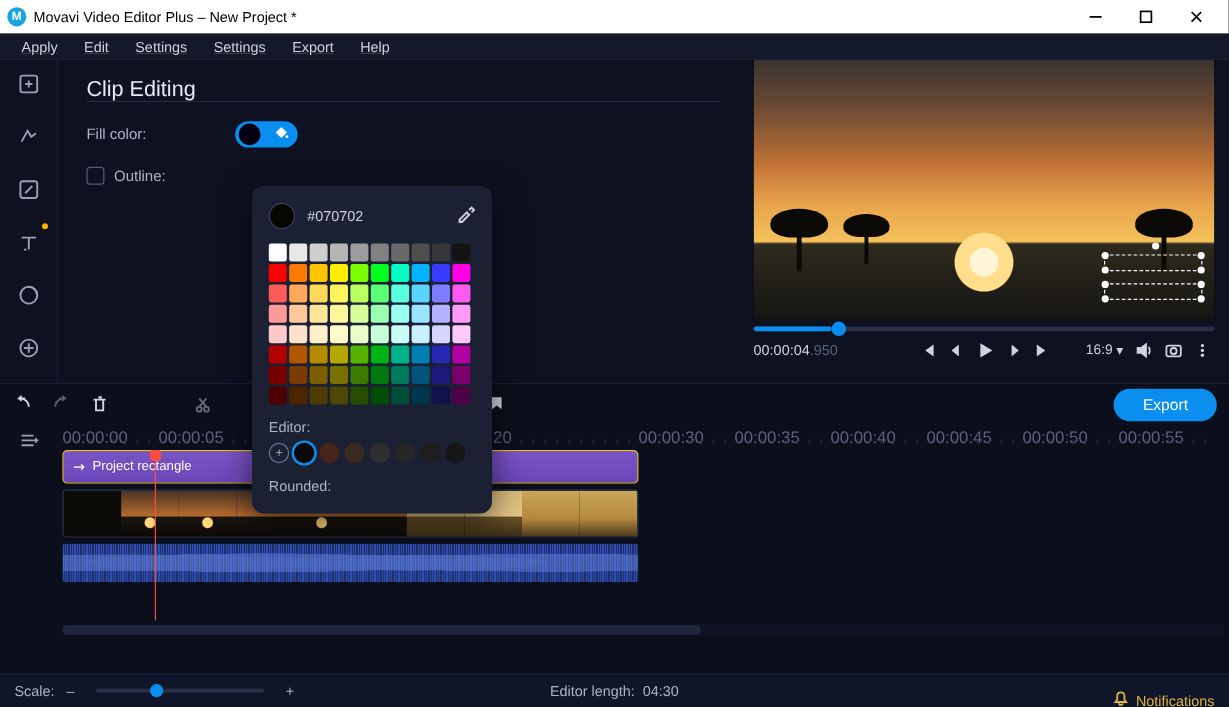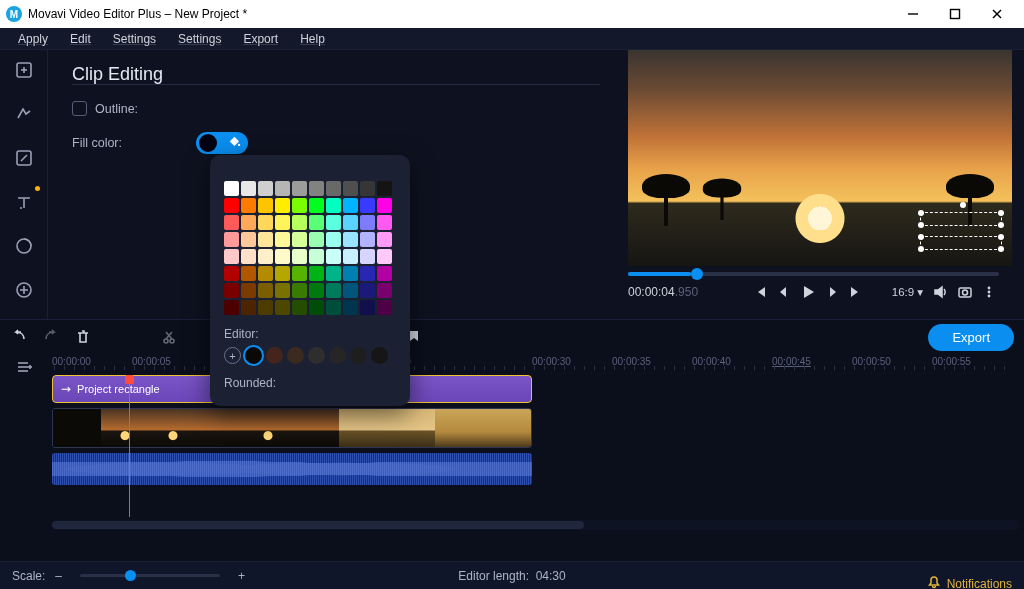--- a/index.html
+++ b/index.html
@@ -28,21 +28,21 @@
   .subtab { padding-bottom:6px; color:#8b90a3; }
   .subtab.active { color:#e6e9f2; border-bottom:2px solid #e6e9f2;}
   .divider { height:1px; background:#252b40; margin-top:-1px; margin-bottom:16px;}
   .formrow { display:flex; align-items:center; gap:44px; font-size:12.5px; margin-bottom:16px; color:#aeb3c6;}
   .formrow .label { width:80px;}
   .toggle { width:52px; height:22px; border-radius:11px; background:#0a8ef0; position:relative; display:flex; align-items:center;}
   .toggle .knob { width:18px; height:18px; border-radius:50%; background:#001; position:absolute; left:3px;}
   .toggle .bucket { position:absolute; right:6px; color:#fff; font-size:11px;}
   .checkbox { width:15px; height:15px; border:1.5px solid #555c75; border-radius:3px; margin-right:8px;}
   
-  .preview { width:400px; padding:0 25px 0 4px; display:flex; flex-direction:column;}
+  .preview { width:400px; padding:0 12px 0 4px; display:flex; flex-direction:column;}
   .videoframe { position:relative; width:384px; height:216px; background:#000; overflow:hidden;}
   .sky { position:absolute; inset:0; background:
       radial-gradient(circle at 50% 78%, #fff6d8 0 12px, #ffdf8c 12px 24px, rgba(255,223,140,0) 25px),
       linear-gradient(#3a3430 0%, #6a4a33 18%, #c07237 40%, #e8a24a 55%, #f4c15c 70%, #2e2a1d 71%, #161512 100%);
   }
   .tree { position:absolute; bottom:40px; width:60px; height:60px; }
   .tree::before{content:"";position:absolute;left:28px;bottom:0;width:4px;height:34px;background:#0b0905;}
   .tree::after{content:"";position:absolute;left:6px;bottom:28px;width:48px;height:24px;border-radius:50% 50% 40% 40%;background:#0b0905;}
   .overlaybox { position:absolute; border:1px dashed #fff; }
   .handle { position:absolute; width:6px; height:6px; background:#fff; border-radius:50%;}
@@ -72,21 +72,21 @@
   .oslider .othumb{position:absolute;right:0;top:-5px;width:12px;height:12px;border-radius:50%;background:#0a8ef0;border:2px solid #0e1220;}
   .obadge{font-size:11px;background:#2b3147;border-radius:10px;padding:3px 10px;}
   
   .lower{ flex:1; display:flex; flex-direction:column; background:#0b0f1c; border-top:1px solid #1a2036;}
   .tltoolbar{height:34px;display:flex;align-items:center;padding:0 10px;gap:14px;color:#9aa0b4;}
   .tltoolbar .gap{flex:1;}
   .exportbtn{background:#0a8ef0;color:#fff;border:none;border-radius:16px;padding:6px 24px;font-size:13px;}
   .tlbody{flex:1;display:flex;position:relative;}
   .tlgutter{width:48px;display:flex;flex-direction:column;align-items:center;padding-top:4px;gap:10px;color:#8b90a3;}
   .tlmain{flex:1;position:relative;overflow:hidden;}
-  .ruler{height:18px;position:relative;color:#5a617a;font-size:10px;}
+  .ruler{height:18px;position:relative;color:#5a617a;font-size:14px;}
   .rlabel{position:absolute;top:2px;transform:translateX(-2px);}
   .rtick{position:absolute;top:12px;width:1px;height:4px;background:#2a3048;}
   .trackarea{position:relative;}
   .track{position:relative;height:30px;margin:3px 0 3px 4px;}
   .titleclip{position:absolute;left:0;top:0;height:28px;width:480px;background:linear-gradient(#7a55c7,#6b46b8);border:1.5px solid #f0c23a;border-radius:4px;color:#fff;font-size:11px;display:flex;align-items:center;gap:6px;padding:0 8px;}
   .titleclip .arrow{transform:rotate(45deg);font-size:12px;}
   .videotrack{height:42px;}
   .videoclip{position:absolute;left:0;top:0;height:40px;width:480px;border:1px solid #2e3554;border-radius:3px;overflow:hidden;display:flex;}
   .vthumb{flex:0 0 48px;height:100%;background:#201a12;}
   .vthumb.sun{background:radial-gradient(circle at 50% 70%,#ffd77a 0 4px,rgba(0,0,0,0)5px),linear-gradient(#4a3424 0%,#b66b2e 55%,#1a150f 58%,#0c0a07 100%);}
@@ -194,35 +194,35 @@
           </svg>
         </div>
     </div>
 
     <div class="editpanel">
       <div class="editheader">
         <h2>Clip Editing</h2>
       </div>
       <div class="divider"></div>
       <div class="formrow">
-        <div style="display:flex;align-items:center;">
-          <div class="checkbox"></div>
-          <div>Outline:</div>
-        </div>
-      </div>
-      <div class="formrow">
         <div class="label">Fill color:</div>
         <div class="toggle">
           <div class="knob"></div>
           <div class="bucket">
             <svg width="14" height="14" viewBox="0 0 24 24" fill="#fff">
                 <path d="M19 11l-8-8-8 8 8 8z"></path>
                 <circle cx="19" cy="17" r="2"></circle>
               </svg>
           </div>
+        </div>
+      </div>
+      <div class="formrow">
+        <div style="display:flex;align-items:center;">
+          <div class="checkbox"></div>
+          <div>Outline:</div>
         </div>
       </div>
     </div>
 
     <div class="preview">
       <div class="videoframe">
         <div class="sky"></div>
         <div class="tree" style="left:8px;"></div>
         <div class="tree" style="left:64px;transform:scale(.8);"></div>
         <div class="tree" style="right:12px;left:auto;"></div>
@@ -425,21 +425,21 @@
             <div class="rtick" style="left: 636px;"></div>
             <div class="rlabel" style="left: 646px;">00:00:40</div>
             <div class="rtick" style="left: 646px;"></div>
             <div class="rtick" style="left: 656px;"></div>
             <div class="rtick" style="left: 666px;"></div>
             <div class="rtick" style="left: 676px;"></div>
             <div class="rtick" style="left: 686px;"></div>
             <div class="rtick" style="left: 696px;"></div>
             <div class="rtick" style="left: 706px;"></div>
             <div class="rtick" style="left: 716px;"></div>
-            <div class="rlabel" style="left: 726px; text-decoration: underline;">00:00:45</div>
+            <div class="rlabel" style="left: 726px;">00:00:45</div>
             <div class="rtick" style="left: 726px;"></div>
             <div class="rtick" style="left: 736px;"></div>
             <div class="rtick" style="left: 746px;"></div>
             <div class="rtick" style="left: 756px;"></div>
             <div class="rtick" style="left: 766px;"></div>
             <div class="rtick" style="left: 776px;"></div>
             <div class="rtick" style="left: 786px;"></div>
             <div class="rtick" style="left: 796px;"></div>
             <div class="rlabel" style="left: 806px;">00:00:50</div>
             <div class="rtick" style="left: 806px;"></div>
@@ -498,20 +498,29 @@
         </div>
         <div class="tlhscroll">
             <div class="bar"></div>
           </div>
       </div>
     </div>
   </div>
 </div>
 
 <div class="popover">
+  <div class="pop-top">
+    <div class="pop-swatch"></div>
+    <div class="hexv">#070702</div>
+    <div class="eyedrop">
+      <svg width="16" height="16" fill="none" stroke="#cfd3de" stroke-width="1.6">
+          <path d="M3 13l6-6 2 2-6 6H3v-2zM11 5l2-2 2 2-2 2"></path>
+        </svg>
+    </div>
+  </div>
   <div class="grid" id="colorgrid">
       <div class="sw" style="background: rgb(255, 255, 255);"></div>
       <div class="sw" style="background: rgb(232, 232, 232);"></div>
       <div class="sw" style="background: rgb(207, 207, 207);"></div>
       <div class="sw" style="background: rgb(181, 181, 181);"></div>
       <div class="sw" style="background: rgb(156, 156, 156);"></div>
       <div class="sw" style="background: rgb(130, 130, 130);"></div>
       <div class="sw" style="background: rgb(105, 105, 105);"></div>
       <div class="sw" style="background: rgb(79, 79, 79);"></div>
       <div class="sw" style="background: rgb(54, 54, 54);"></div>

